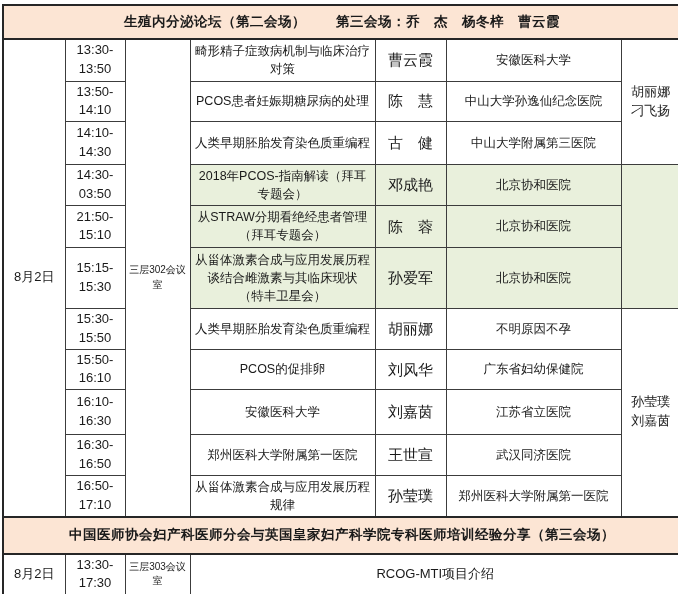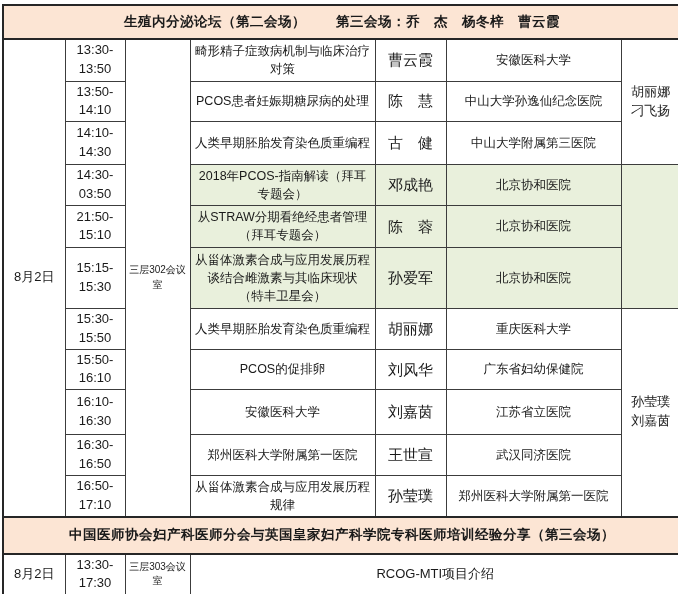--- a/index.html
+++ b/index.html
@@ -127,21 +127,21 @@
 （特丰卫星会）</td>
     <td class="speaker-cell hl">孙爱军</td>
     <td class="hl">北京协和医院</td>
   </tr>
 
   <tr style="height:37px">
     <td class="time-cell">15:30-
 15:50</td>
     <td class="pre">人类早期胚胎发育染色质重编程</td>
     <td class="speaker-cell">胡丽娜</td>
-    <td>重庆医科大学</td>
+    <td>不明原因不孕</td>
     <td rowspan="5" class="moderator-cell">孙莹璞
 刘嘉茵</td>
   </tr>
 
   <tr style="height:40px">
     <td class="time-cell">15:50-
 16:10</td>
     <td class="pre">PCOS的促排卵</td>
     <td class="speaker-cell">刘风华</td>
     <td>广东省妇幼保健院</td>

